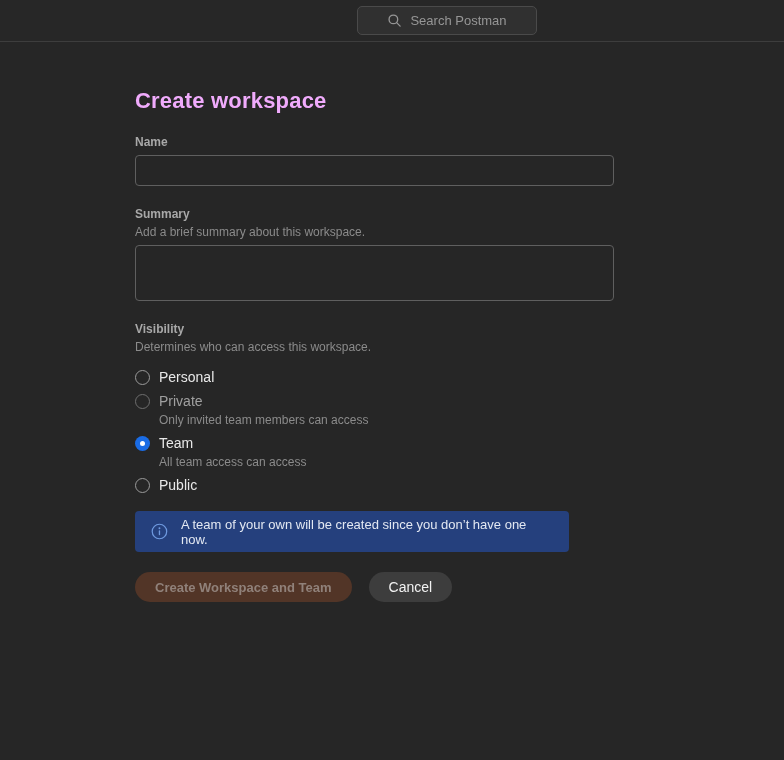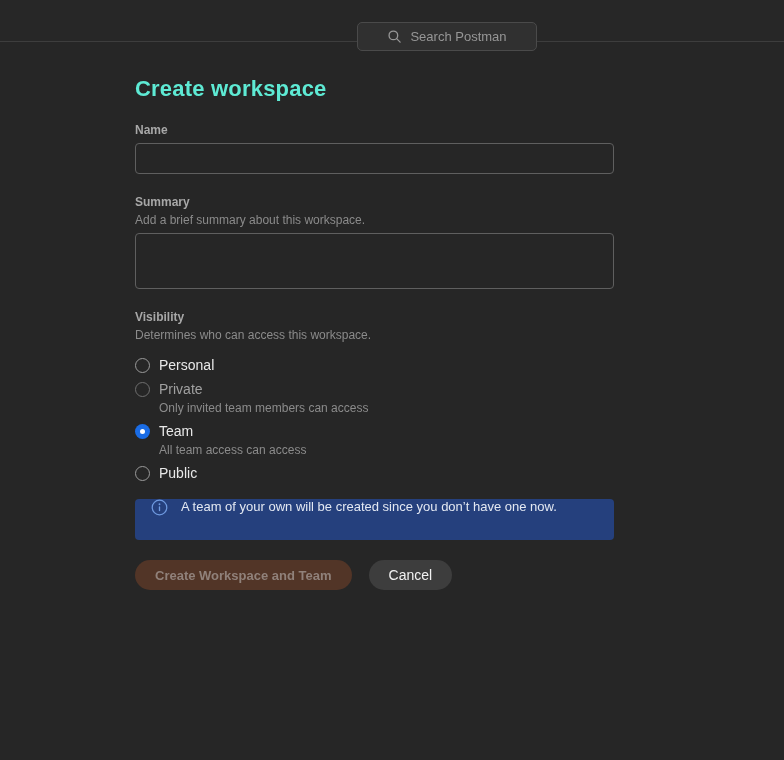--- a/index.html
+++ b/index.html
@@ -11,42 +11,42 @@
   }
   
   .topbar {
     position: relative;
     width: 784px; height: 42px;
     background: #272727;
     border-bottom: 1px solid #3d3d3d;
   }
   .searchbox {
     position: absolute;
-    left: 357px; top: 22px;
+    left: 357px; top: 6px;
     width: 180px; height: 29px;
     background: #303030;
     border: 1px solid #4a4a4a;
     border-radius: 5px;
     display: flex; align-items: center; justify-content: center;
     gap: 8px;
     cursor: pointer;
     color: #969696;
     font-size: 13px;
   }
   .searchbox svg { flex: 0 0 auto; }
   
   .content {
     width: 479px;
     margin-left: 135px;
   }
   .page-title {
-    margin-top: 34px;
+    margin-top: 46px;
     font-size: 22px;
     font-weight: 700;
-    color: #5eead4;
+    color: #f0abfc;
     letter-spacing: 0.2px;
   }
   .field-label {
     margin-top: 21px;
     font-size: 12px;
     font-weight: 700;
     color: #a8a8a8;
   }
   .field-helper {
     margin-top: 4px;
@@ -118,24 +118,24 @@
     letter-spacing: 0.6px;
     color: #cab8f0;
     border: 1px solid #7d57c8;
     border-radius: 4px;
     padding: 2px 6px 1px 6px;
     background: rgba(125, 87, 200, 0.06);
   }
   
   .banner {
     margin-top: 18px;
-    width: 479px; height: 41px;
+    width: 434px; height: 41px;
     background: #25407d;
     border-radius: 4px;
-    display: flex; 
+    display: flex; align-items: center;
     padding: 0 14px 0 16px;
     gap: 13px;
   }
   .banner-text {
     font-size: 13px;
     color: #e3e8f2;
   }
   
   .actions {
     margin-top: 20px;

